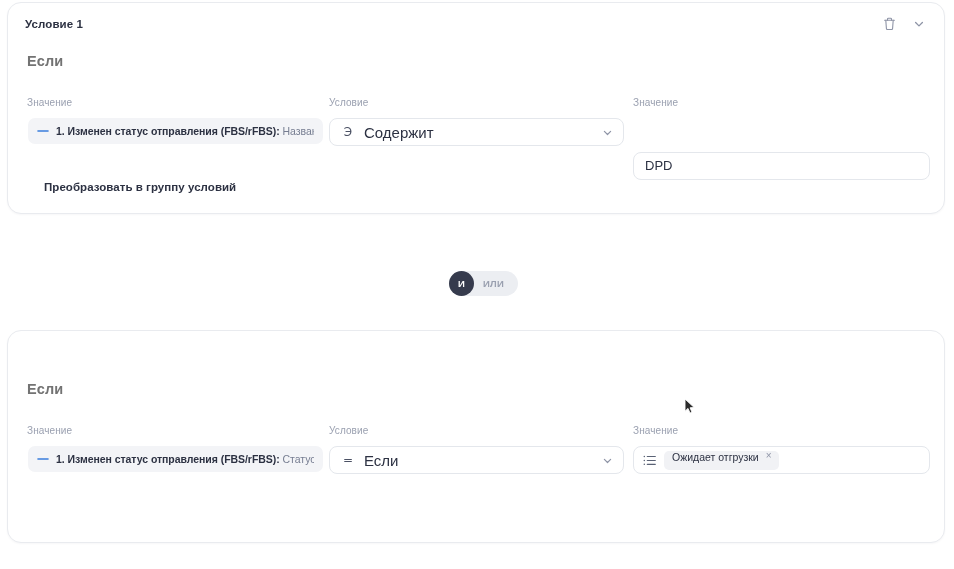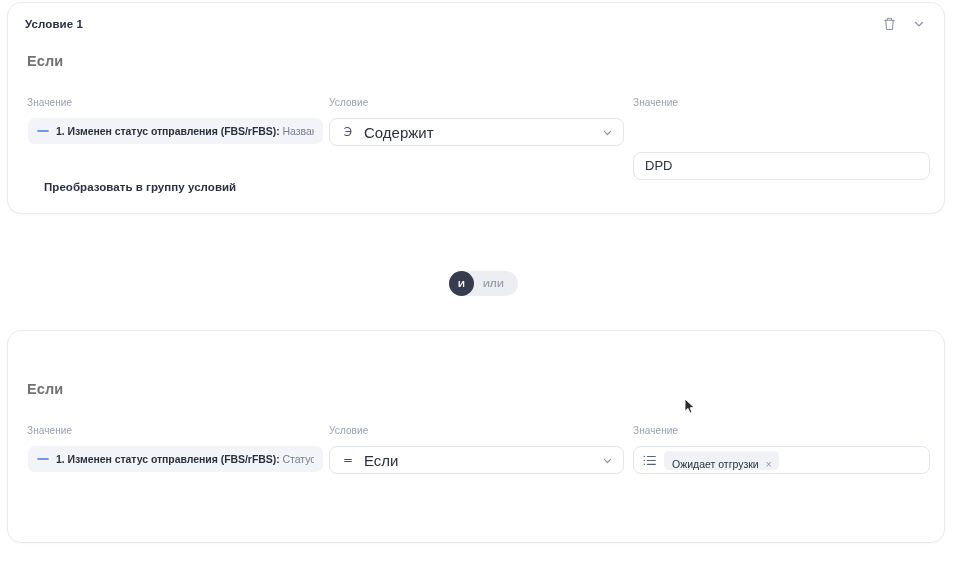--- a/index.html
+++ b/index.html
@@ -211,21 +211,21 @@
   .list-glyph {
     flex: 0 0 auto;
     width: 13px;
     height: 13px;
     color: #5a6275;
     display: flex;
     align-items: center;
   }
   .tag {
     display: inline-flex;
-    align-items: flex-end;
+    align-items: flex-start;
     gap: 7px;
     height: 19px;
     padding: 0 7px 0 8px;
     background: #f1f2f5;
     border-radius: 5px;
     font-size: 10.5px;
     color: #2c3142;
     white-space: nowrap;
   }
   .tag-x {

